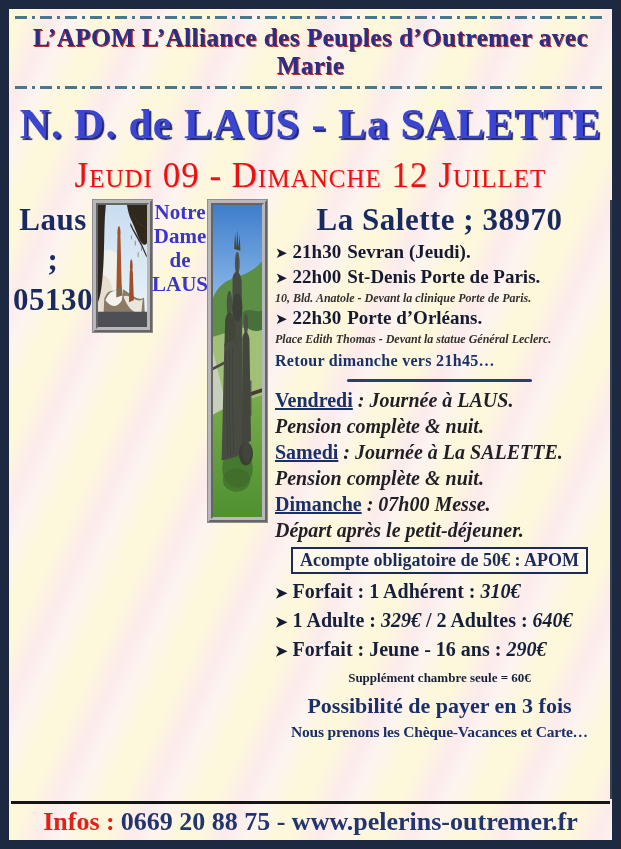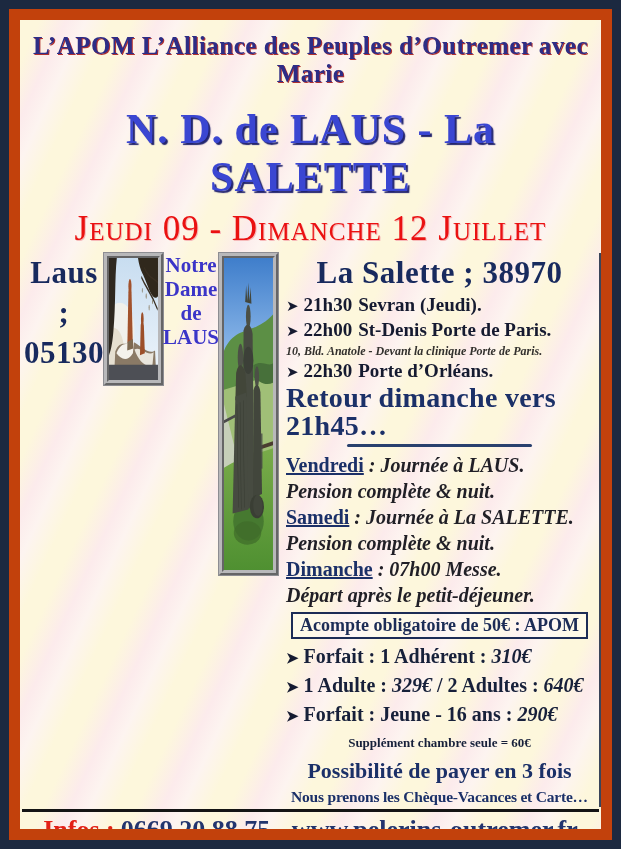--- a/index.html
+++ b/index.html
@@ -6,22 +6,21 @@
   html,body { width:621px; height:849px; }
   body { font-family:"Liberation Serif", serif; }
 
   .page {
     width:621px; height:849px;
     background:#1c2940;
     padding:9px;
   }
   .inner-band {
     width:100%; height:100%;
-    background:#c2410c;
-    padding:11px;
+    background:#a3a3a3;
   }
   .sheet {
     width:100%; height:100%;
     background:repeating-linear-gradient(115deg,
       #fdf7dc 0px, #fdf7dc 18px, #fcebec 42px, #fdf4f0 60px, #fdf7dc 84px);
     overflow:hidden;
     display:flex; flex-direction:column;
     padding:4px 0 0 0;
   }
 
@@ -95,21 +94,21 @@
   
   .dep { font-size:19px; color:#151a30; line-height:23px; white-space:nowrap; }
   .arrow { color:#151a30; font-size:15px; margin-right:5px; }
   .dep-time { font-weight:bold; margin-right:6px; }
   .dep-place { font-weight:600; }
   .dep-detail {
     font-size:12px; font-style:italic; font-weight:bold;
     color:#33312e; line-height:16px; white-space:nowrap;
   }
   .retour {
-    font-size:28px; font-weight:bold; color:#1b3068;
+    font-size:16px; font-weight:bold; color:#1b3068;
     line-height:28px; letter-spacing:0.3px;
   }
   .sep-line {
     width:185px; height:3px; background:#29406e;
     margin:4px auto 5px auto; border-radius:2px;
   }
   .prog-row { font-size:20px; line-height:26px; white-space:nowrap; }
   .prog-day {
     font-weight:bold; color:#1b3068;
     text-decoration:underline; text-decoration-thickness:2px;
@@ -244,20 +243,21 @@
           </div>
 
           <div class="dep">
             <span class="arrow">➤</span><span class="dep-time">22h00</span><span class="dep-place">St-Denis Porte de Paris.</span>
           </div>
           <div class="dep-detail">10, Bld. Anatole - Devant la clinique Porte de Paris.</div>
 
           <div class="dep">
             <span class="arrow">➤</span><span class="dep-time">22h30</span><span class="dep-place">Porte d’Orléans.</span>
           </div>
+          <div class="dep-detail">Place Edith Thomas - Devant la statue Général Leclerc.</div>
 
           <div class="retour">Retour dimanche vers 21h45…</div>
           <div class="sep-line"></div>
 
           <div class="prog-row">
             <span class="prog-day">Vendredi</span> <span class="prog-text">: Journée à LAUS.</span>
           </div>
           <div class="prog-row">
             <span class="prog-day"></span><span class="prog-text">Pension complète &amp; nuit.</span>
           </div>

